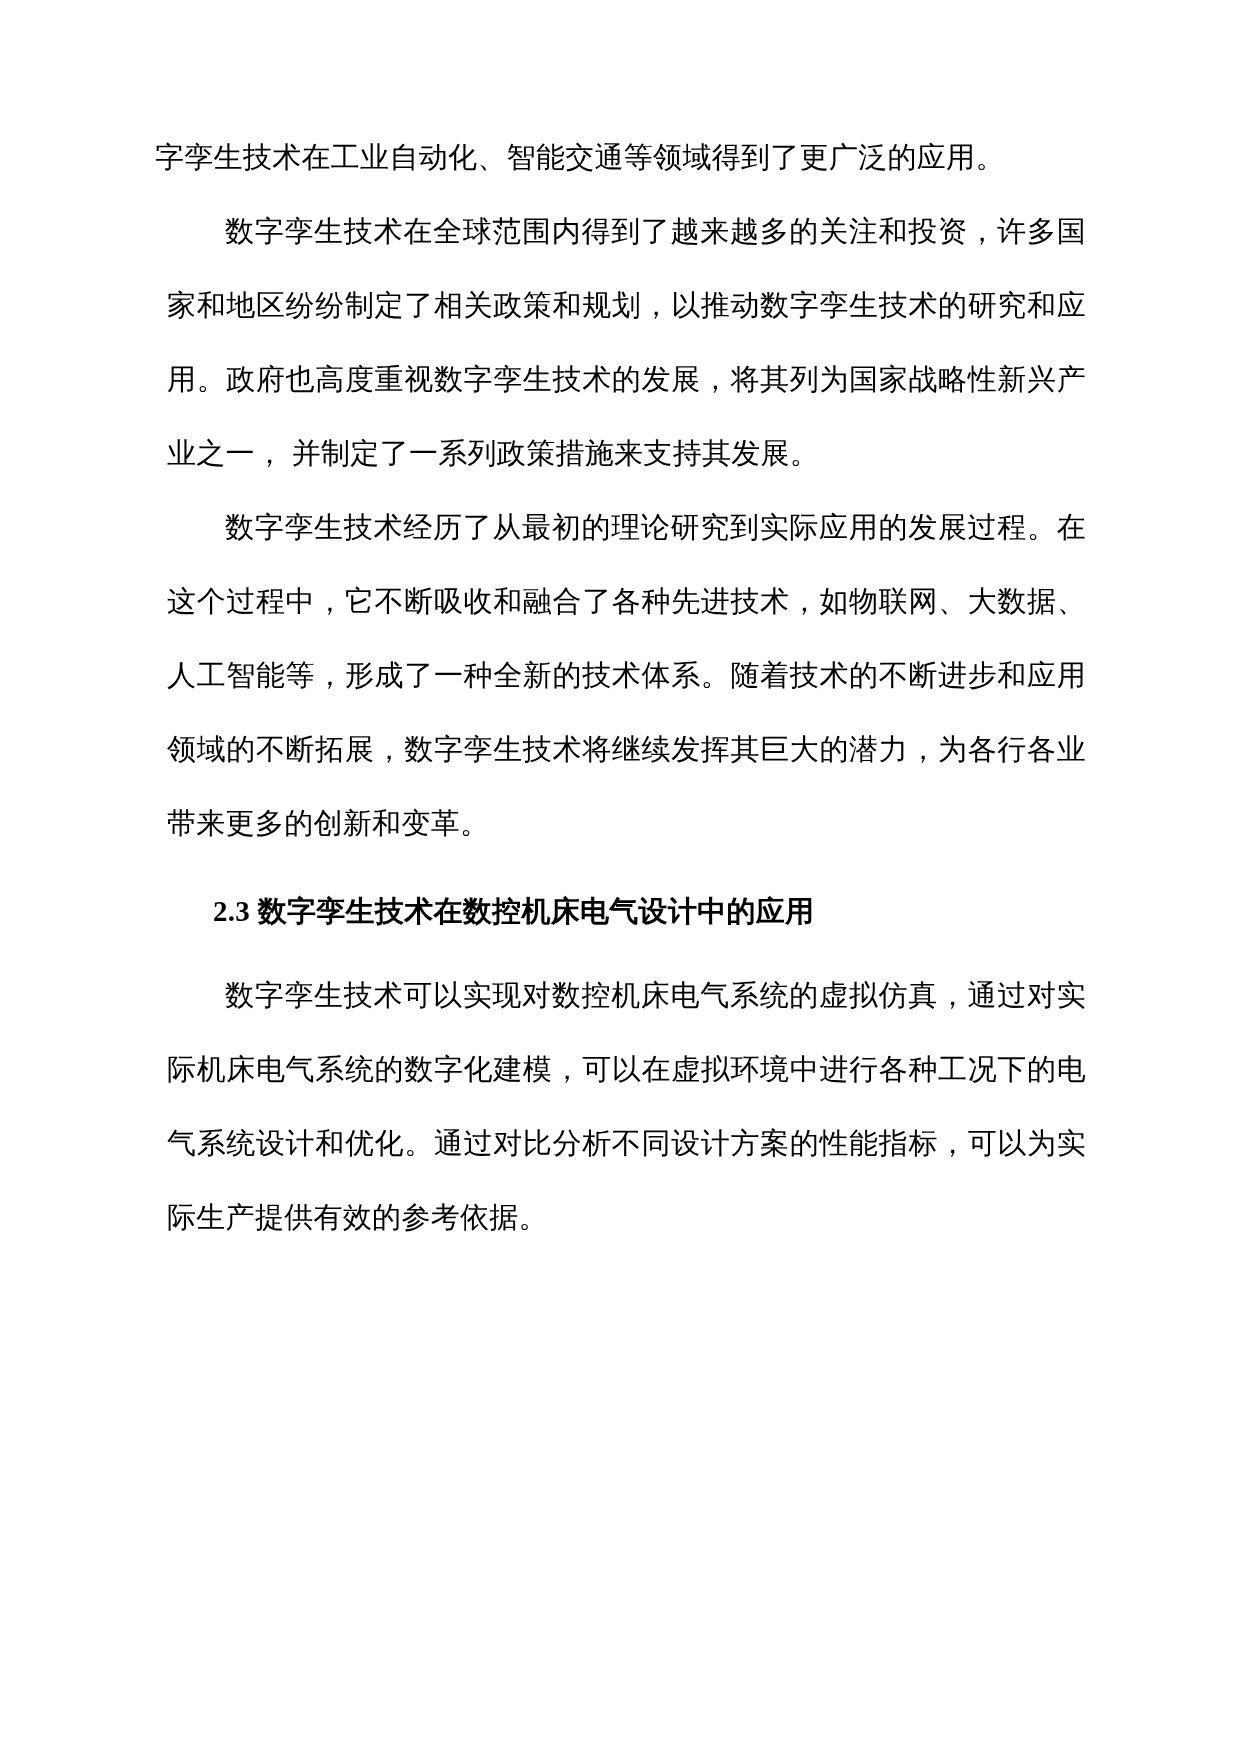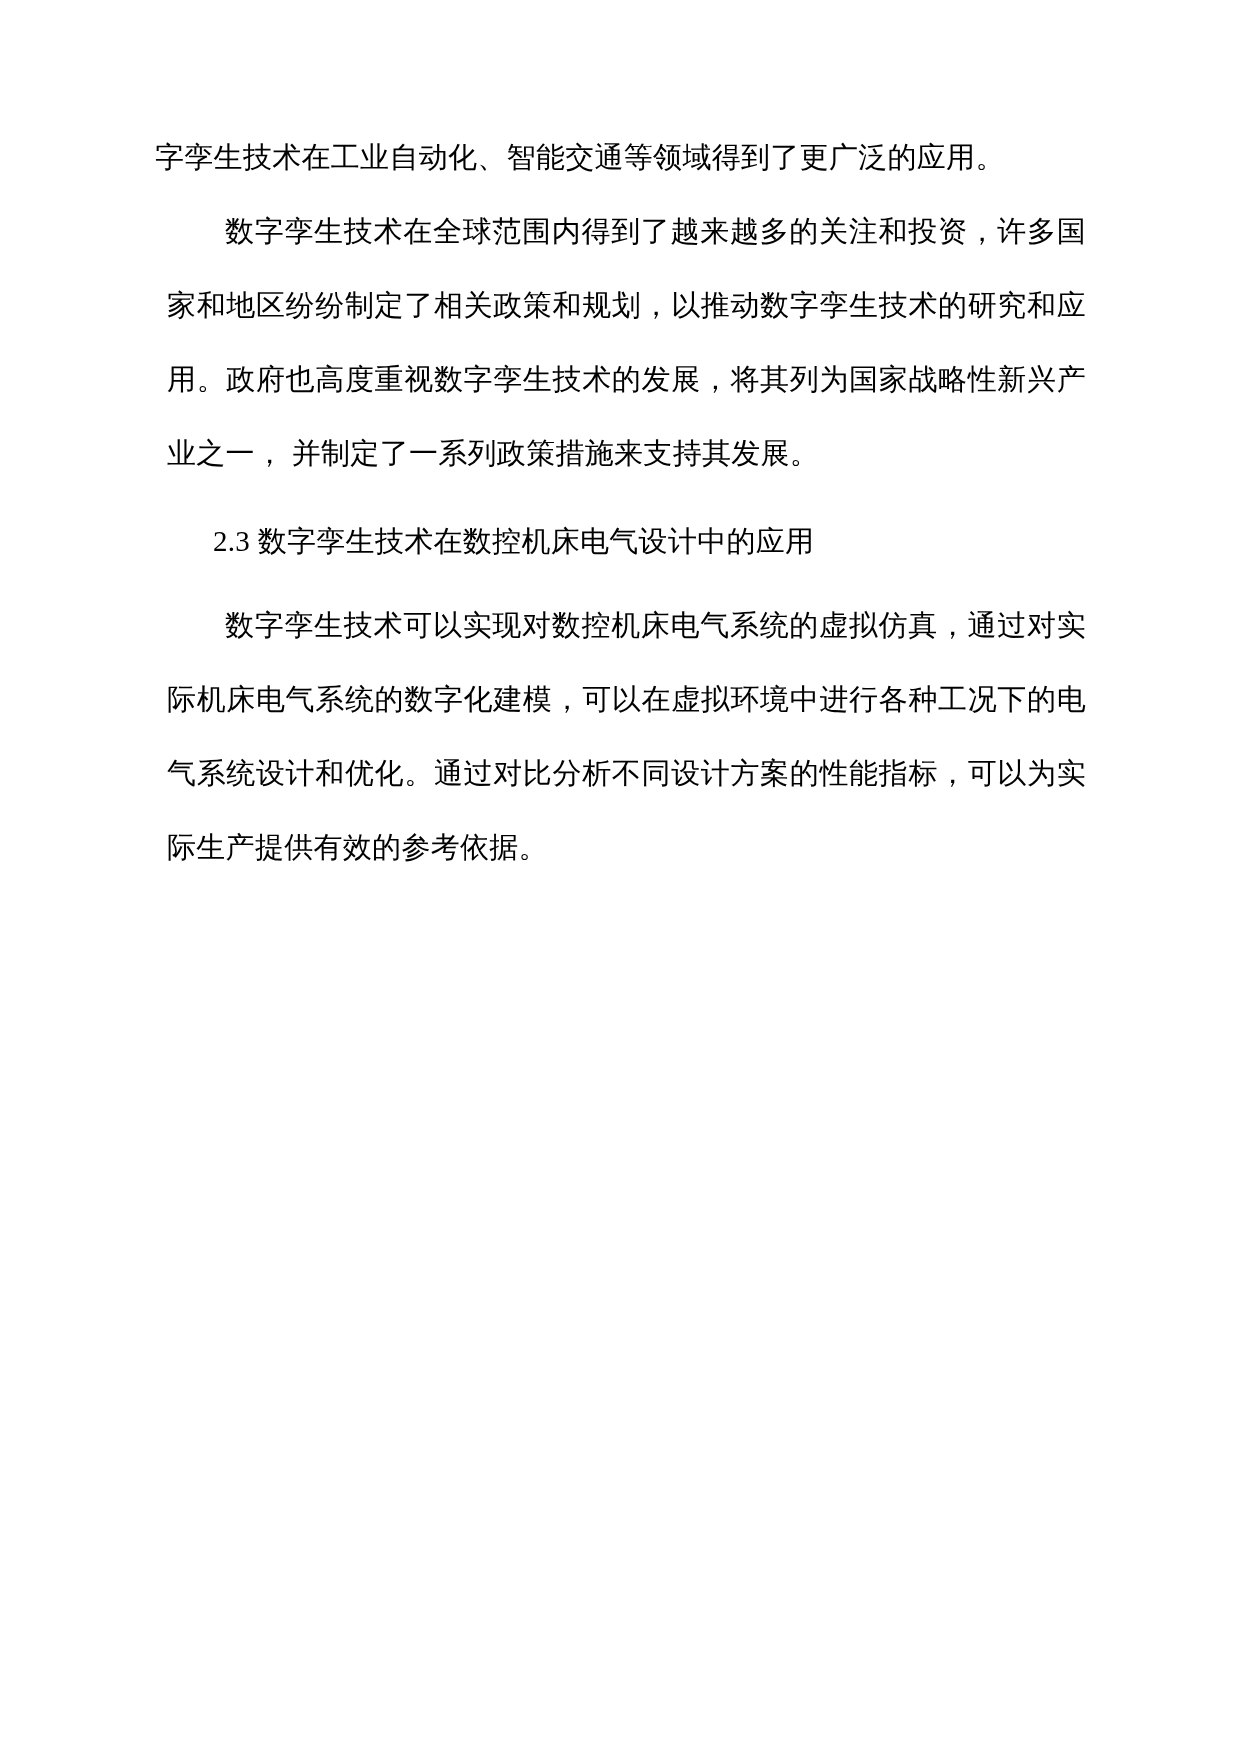--- a/index.html
+++ b/index.html
@@ -31,21 +31,21 @@
     text-justify: inter-ideograph;
     letter-spacing: 0.3px;
     margin: 0;
   }
   .indent {
     text-indent: 58px;
     margin-left: 12px;
   }
   .heading {
     font-size: 29px;
-    font-weight: normal;
+    font-weight: bold;
     line-height: 74px;
     margin: 0;
     text-indent: 58px;
     letter-spacing: 0.3px;
   }
   .gap-before {
     margin-top: 14px;
   }
   .gap-after {
     margin-bottom: 10px;
@@ -53,19 +53,20 @@
 </style>
 </head>
 <body>
 
 <div class="page">
 
   <p class="body-text">字孪生技术在工业自动化、智能交通等领域得到了更广泛的应用。</p>
 
   <p class="body-text indent">数字孪生技术在全球范围内得到了越来越多的关注和投资，许多国家和地区纷纷制定了相关政策和规划，以推动数字孪生技术的研究和应用。政府也高度重视数字孪生技术的发展，将其列为国家战略性新兴产业之一， 并制定了一系列政策措施来支持其发展。</p>
 
+  <p class="body-text indent">数字孪生技术经历了从最初的理论研究到实际应用的发展过程。在这个过程中，它不断吸收和融合了各种先进技术，如物联网、大数据、人工智能等，形成了一种全新的技术体系。随着技术的不断进步和应用领域的不断拓展，数字孪生技术将继续发挥其巨大的潜力，为各行各业带来更多的创新和变革。</p>
 
   <h2 class="heading gap-before gap-after">2.3  数字孪生技术在数控机床电气设计中的应用</h2>
 
   <p class="body-text indent">数字孪生技术可以实现对数控机床电气系统的虚拟仿真，通过对实际机床电气系统的数字化建模，可以在虚拟环境中进行各种工况下的电气系统设计和优化。通过对比分析不同设计方案的性能指标，可以为实际生产提供有效的参考依据。</p>
 
 
 </div>
 
 </body></html>

